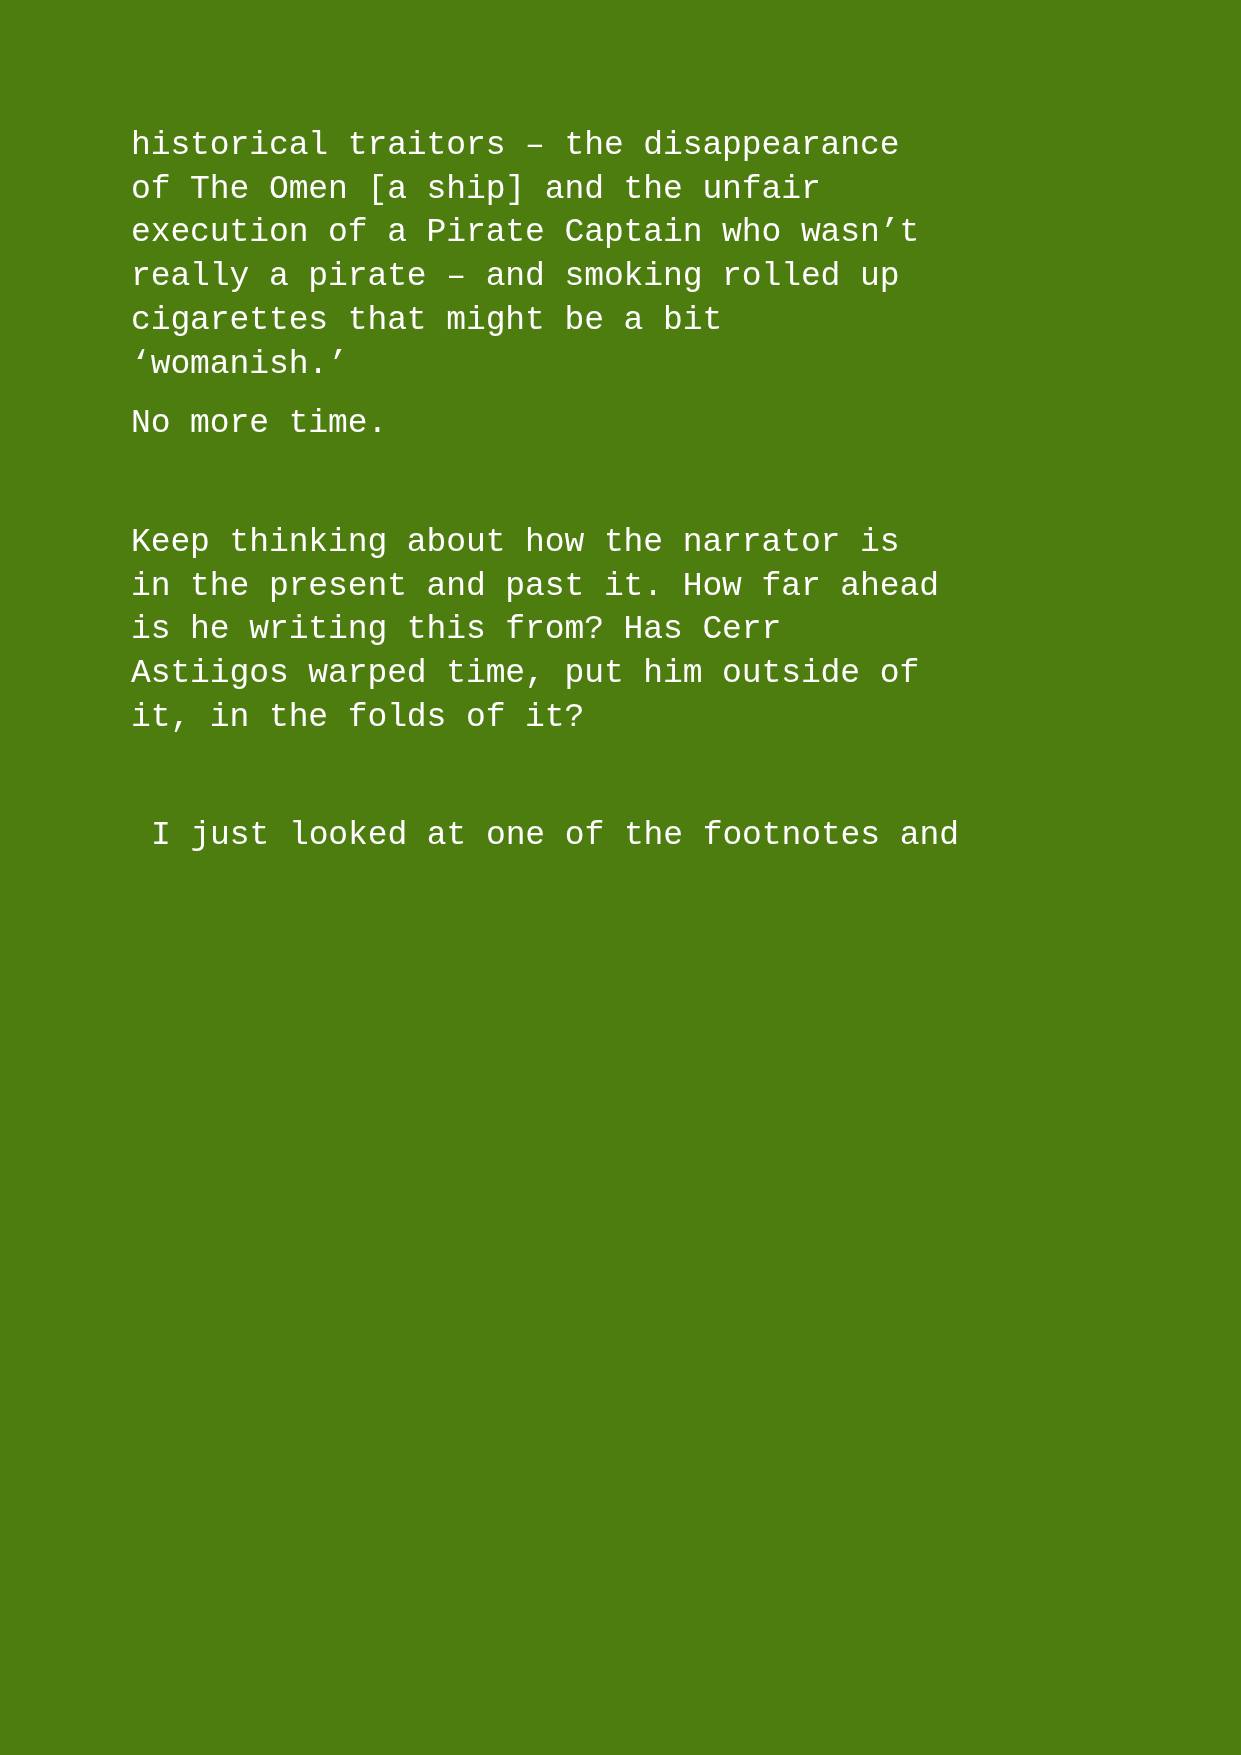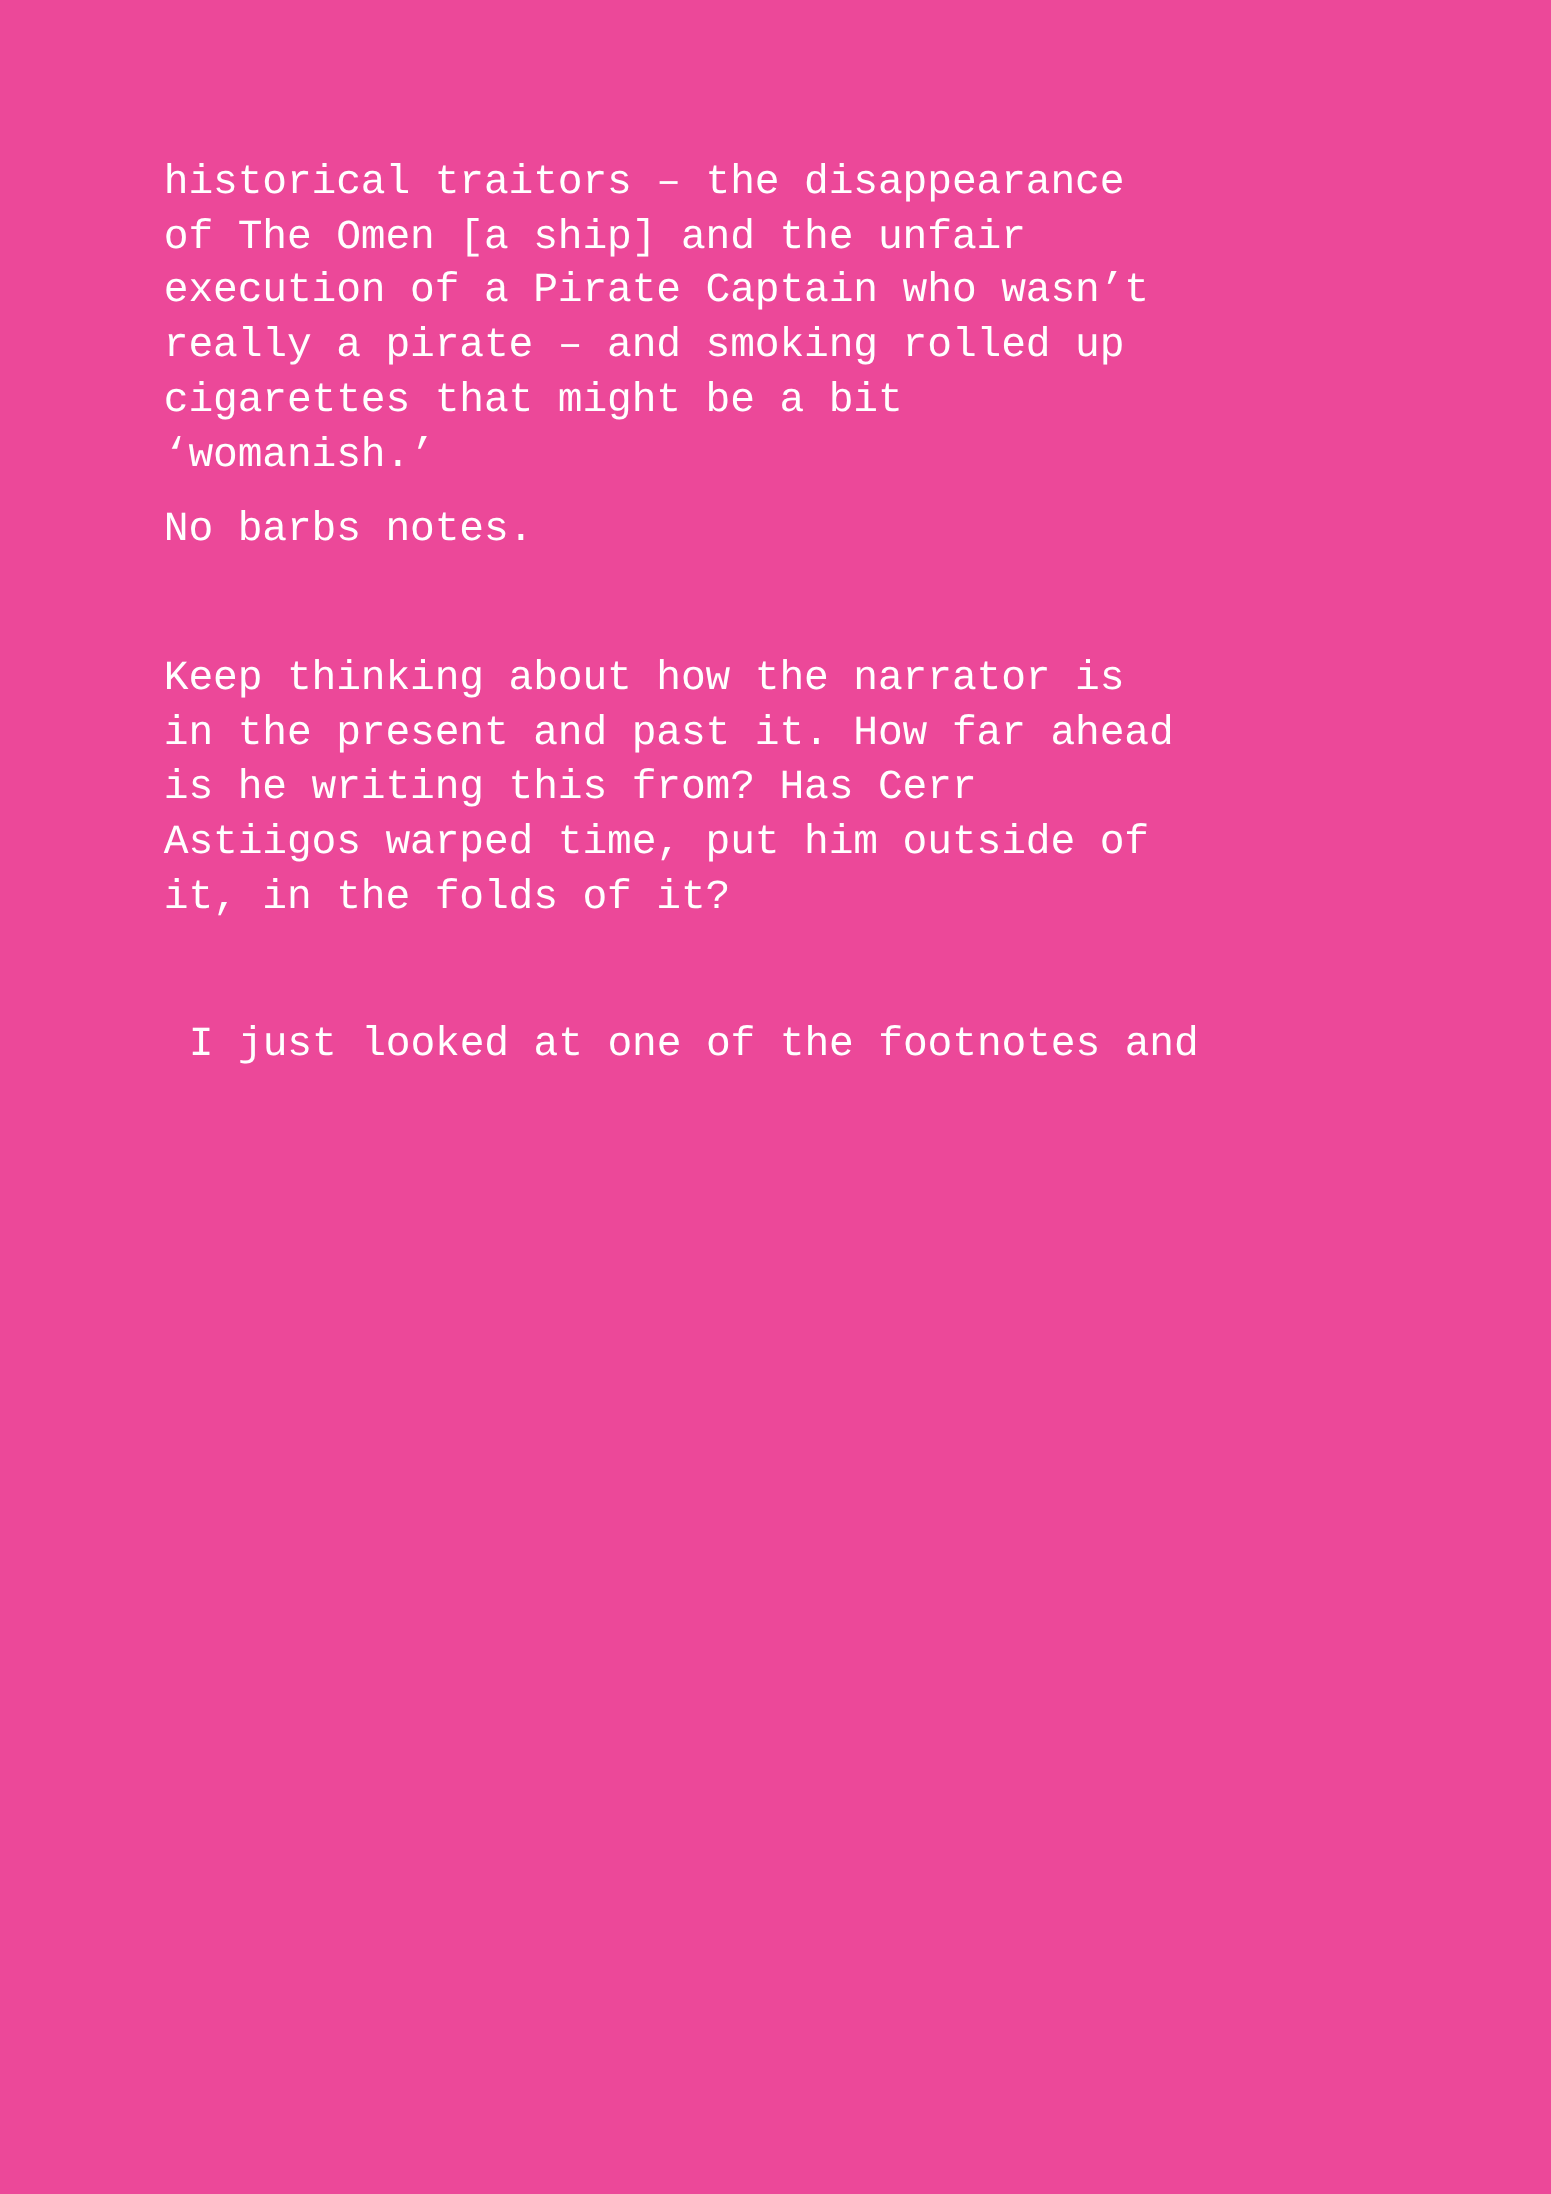--- a/index.html
+++ b/index.html
@@ -10,21 +10,21 @@
   body {
     width: 1241px;
     height: 1755px;
     overflow: hidden;
     position: relative;
   }
   .page {
     box-sizing: border-box;
     width: 1241px;
     height: 1755px;
-    background: #ec4899;
+    background: #4d7c0f;
     padding: 124px 90px 0 131px;
   }
   .para {
     margin: 0 0 16px 0;
     font-family: "Liberation Mono", "DejaVu Sans Mono", monospace;
     font-size: 33px;
     line-height: 43.7px;
     color: #ffffff;
     white-space: pre-line;
     letter-spacing: -0.1px;
@@ -41,20 +41,20 @@
 </head>
 <body>
 
 <div class="page">
   <p class="para">historical traitors – the disappearance
 of The Omen [a ship] and the unfair
 execution of a Pirate Captain who wasn’t
 really a pirate – and smoking rolled up
 cigarettes that might be a bit
 ‘womanish.’</p>
-  <p class="para section-end">No barbs notes.</p>
+  <p class="para section-end">No more time.</p>
   <p class="para section-end">Keep thinking about how the narrator is
 in the present and past it. How far ahead
 is he writing this from? Has Cerr
 Astiigos warped time, put him outside of
 it, in the folds of it?</p>
   <p class="para last">I just looked at one of the footnotes and</p>
 </div>
 
 </body></html>

